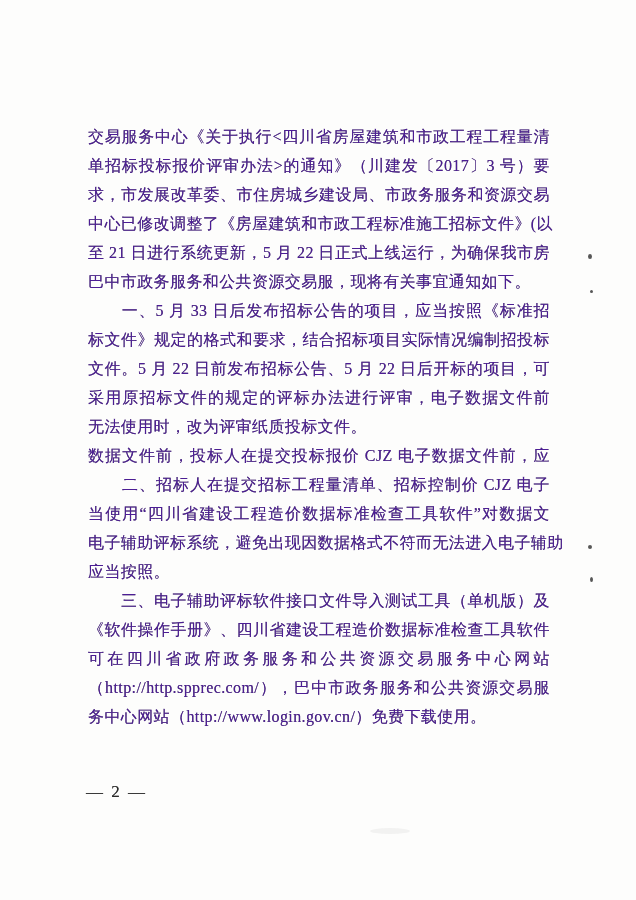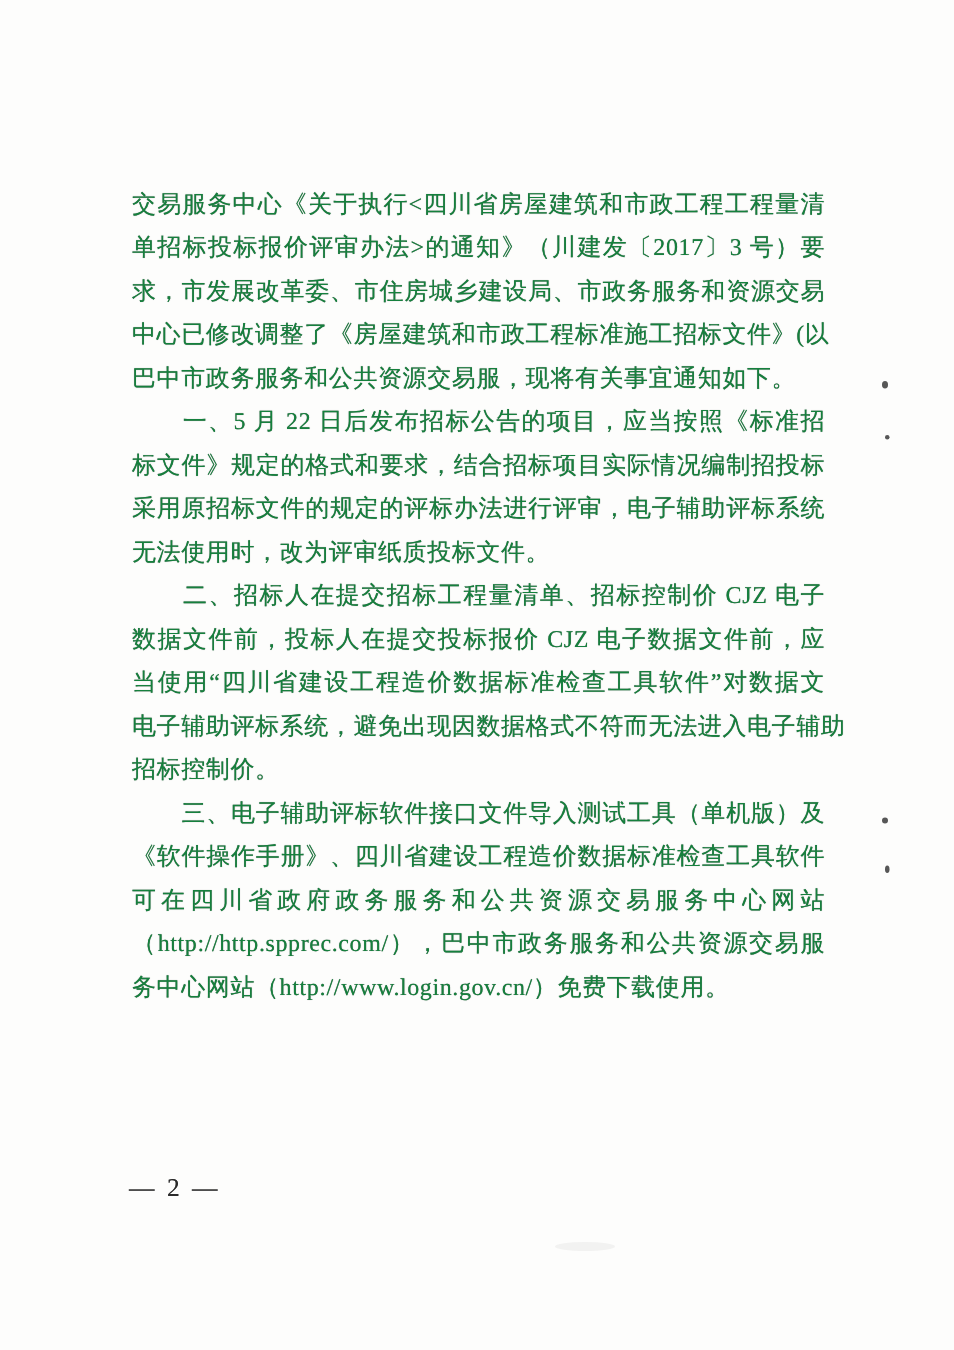--- a/index.html
+++ b/index.html
@@ -27,21 +27,21 @@
     padding: 0;
   }
   .line {
     font-size: 16px;
     line-height: 29px;
     height: 29px;
     text-align: justify;
     text-align-last: justify;
     white-space: nowrap;
     letter-spacing: 0.4px;
-    color: #15803d;
+    color: #4c1d95;
     text-shadow: 0 0 0.45px rgba(30,30,30,0.65);
   }
   .line.last {
     text-align-last: left;
   }
   .page-number {
     position: absolute;
     left: 86px;
     top: 782px;
     font-size: 17px;
@@ -72,34 +72,36 @@
 </head>
 <body>
 
 <div class="page">
   <div class="body-text">
       <div class="paragraph">
         <div class="line">交易服务中心《关于执行&lt;四川省房屋建筑和市政工程工程量清</div>
         <div class="line">单招标投标报价评审办法&gt;的通知》（川建发〔2017〕3 号）要</div>
         <div class="line">求，市发展改革委、市住房城乡建设局、市政务服务和资源交易</div>
         <div class="line">中心已修改调整了《房屋建筑和市政工程标准施工招标文件》(以</div>
+        <div class="line">至 21 日进行系统更新，5 月 22 日正式上线运行，为确保我市房</div>
         <div class="line last">巴中市政务服务和公共资源交易服，现将有关事宜通知如下。</div>
       </div>
       <div class="paragraph">
-        <div class="line">　　一、5 月 22 日后发布招标公告的项目，应当按照《标准招</div>
+        <div class="line">　　一、5 月 33 日后发布招标公告的项目，应当按照《标准招</div>
         <div class="line">标文件》规定的格式和要求，结合招标项目实际情况编制招投标</div>
-        <div class="line">采用原招标文件的规定的评标办法进行评审，电子辅助评标系统</div>
+        <div class="line">文件。5 月 22 日前发布招标公告、5 月 22 日后开标的项目，可</div>
+        <div class="line">采用原招标文件的规定的评标办法进行评审，电子数据文件前</div>
         <div class="line last">无法使用时，改为评审纸质投标文件。</div>
       </div>
       <div class="paragraph">
+        <div class="line">数据文件前，投标人在提交投标报价 CJZ 电子数据文件前，应</div>
         <div class="line">　　二、招标人在提交招标工程量清单、招标控制价 CJZ 电子</div>
-        <div class="line">数据文件前，投标人在提交投标报价 CJZ 电子数据文件前，应</div>
         <div class="line">当使用“四川省建设工程造价数据标准检查工具软件”对数据文</div>
         <div class="line">电子辅助评标系统，避免出现因数据格式不符而无法进入电子辅助</div>
-        <div class="line last">招标控制价。</div>
+        <div class="line last">应当按照。</div>
       </div>
       <div class="paragraph">
         <div class="line">　　三、电子辅助评标软件接口文件导入测试工具（单机版）及</div>
         <div class="line">《软件操作手册》、四川省建设工程造价数据标准检查工具软件</div>
         <div class="line">可在四川省政府政务服务和公共资源交易服务中心网站</div>
         <div class="line">（http://http.spprec.com/），巴中市政务服务和公共资源交易服</div>
         <div class="line last">务中心网站（http://www.login.gov.cn/）免费下载使用。</div>
       </div>
     </div>
 

